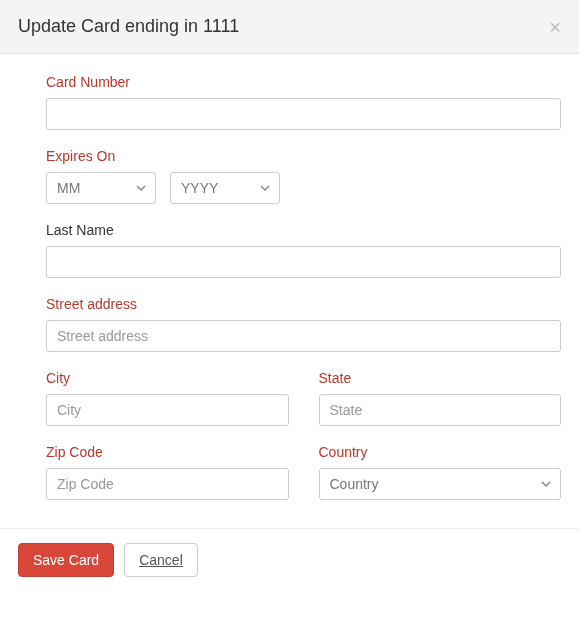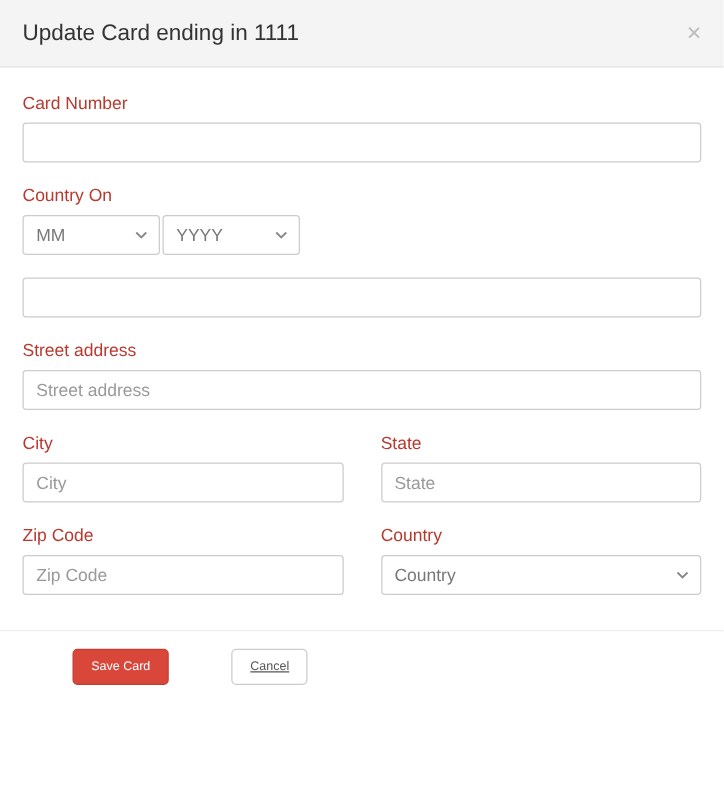--- a/index.html
+++ b/index.html
@@ -27,20 +27,21 @@
       background: none;
       border: none;
       font-size: 20px;
       color: #bbb;
       cursor: pointer;
       line-height: 1;
       padding: 0;
     }
     .modal-body {
       padding: 20px 18px 10px 18px;
+      margin-left: 28px;
     }
     .form-group {
       margin-bottom: 18px;
     }
     label {
       display: block;
       font-size: 14px;
       margin-bottom: 8px;
       color: #333;
     }
@@ -74,21 +75,21 @@
     .select-wrap .chev {
       position: absolute;
       right: 10px;
       top: 50%;
       transform: translateY(-50%);
       pointer-events: none;
       color: #888;
     }
     .expires-row {
       display: flex;
-      gap: 2px;
+      gap: 14px;
       align-items: flex-start;
     }
     .expires-row .select-wrap { width: 110px; }
     .expires-row .select-wrap select { width: 100%; }
     .cvv-row {
       display: flex;
       gap: 14px;
       align-items: center;
     }
     .cvv-input { width: 70px; }
@@ -111,25 +112,24 @@
       border-radius: 1px;
     }
     .modal-footer {
       padding: 14px 18px 22px 18px;
       border-top: 1px solid #eee;
       display: flex;
       gap: 10px;
     }
     .btn {
       border-radius: 4px;
-      font-size: 10px;
+      font-size: 14px;
       padding: 8px 14px;
       cursor: pointer;
       border: 1px solid transparent;
-      margin-left: 40px;
     }
     .btn-primary {
       background: #d9473b;
       color: #fff;
       border-color: #c43d32;
     }
     .btn-default {
       background: #fff;
       color: #555;
       border-color: #ccc;
@@ -158,21 +158,21 @@
 
 <div class="modal-body">
 
   <div class="form-group">
     <label class="req">Card Number</label>
     <input type="text" value="" style="">
   </div>
 
   <div class="half-row">
     <div class="form-group">
-      <label class="req">Country On</label>
+      <label class="req">Expires On</label>
       <div class="expires-row">
         <div class="select-wrap">
           <select>
             <option>MM</option>
           </select>
           <span class="chev">
             <svg viewBox="0 0 10 10">
                 <path d="M1 3 L5 7 L9 3" fill="none" stroke="#888" stroke-width="1.5"></path>
               </svg>
           </span>
@@ -186,20 +186,21 @@
                 <path d="M1 3 L5 7 L9 3" fill="none" stroke="#888" stroke-width="1.5"></path>
               </svg>
           </span>
         </div>
       </div>
     </div>
   </div>
 
   <div class="half-row">
     <div class="form-group">
+      <label>Last Name</label>
       <input type="text" value="" style="">
     </div>
   </div>
 
   <div class="form-group">
     <label class="req">Street address</label>
     <input type="text" class="street-input" placeholder="Street address" style="">
   </div>
 
   <div class="half-row">

